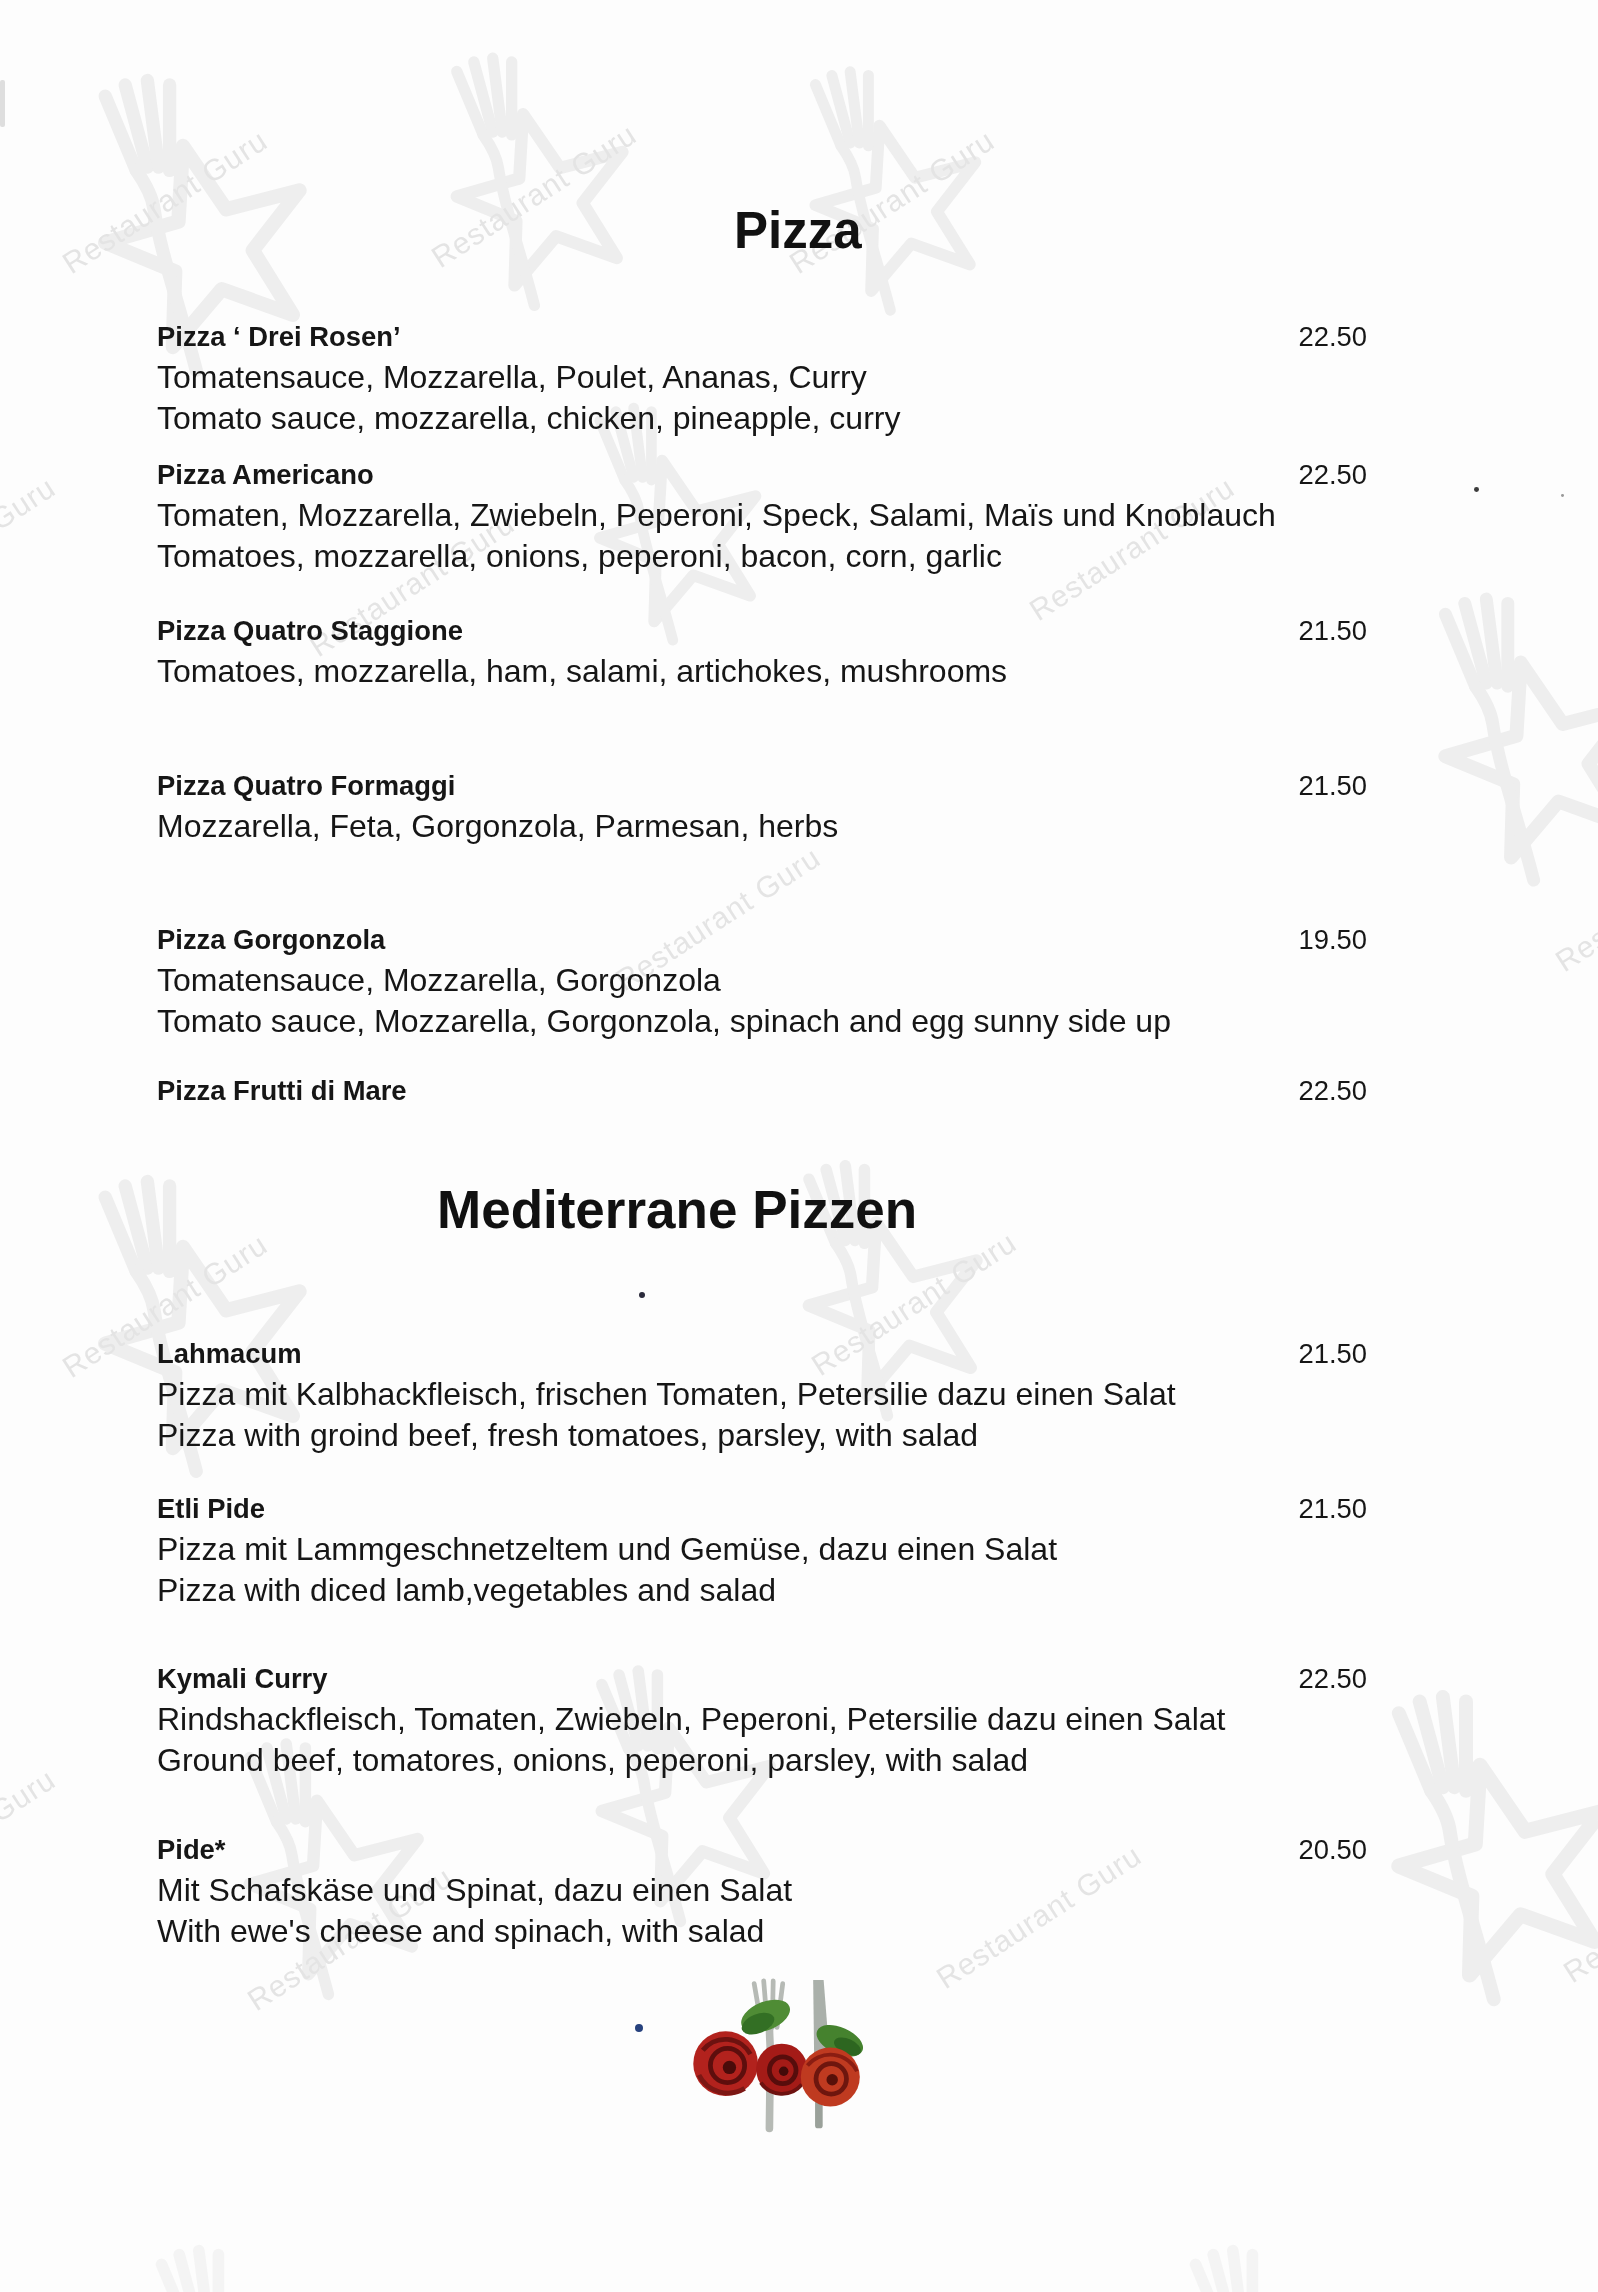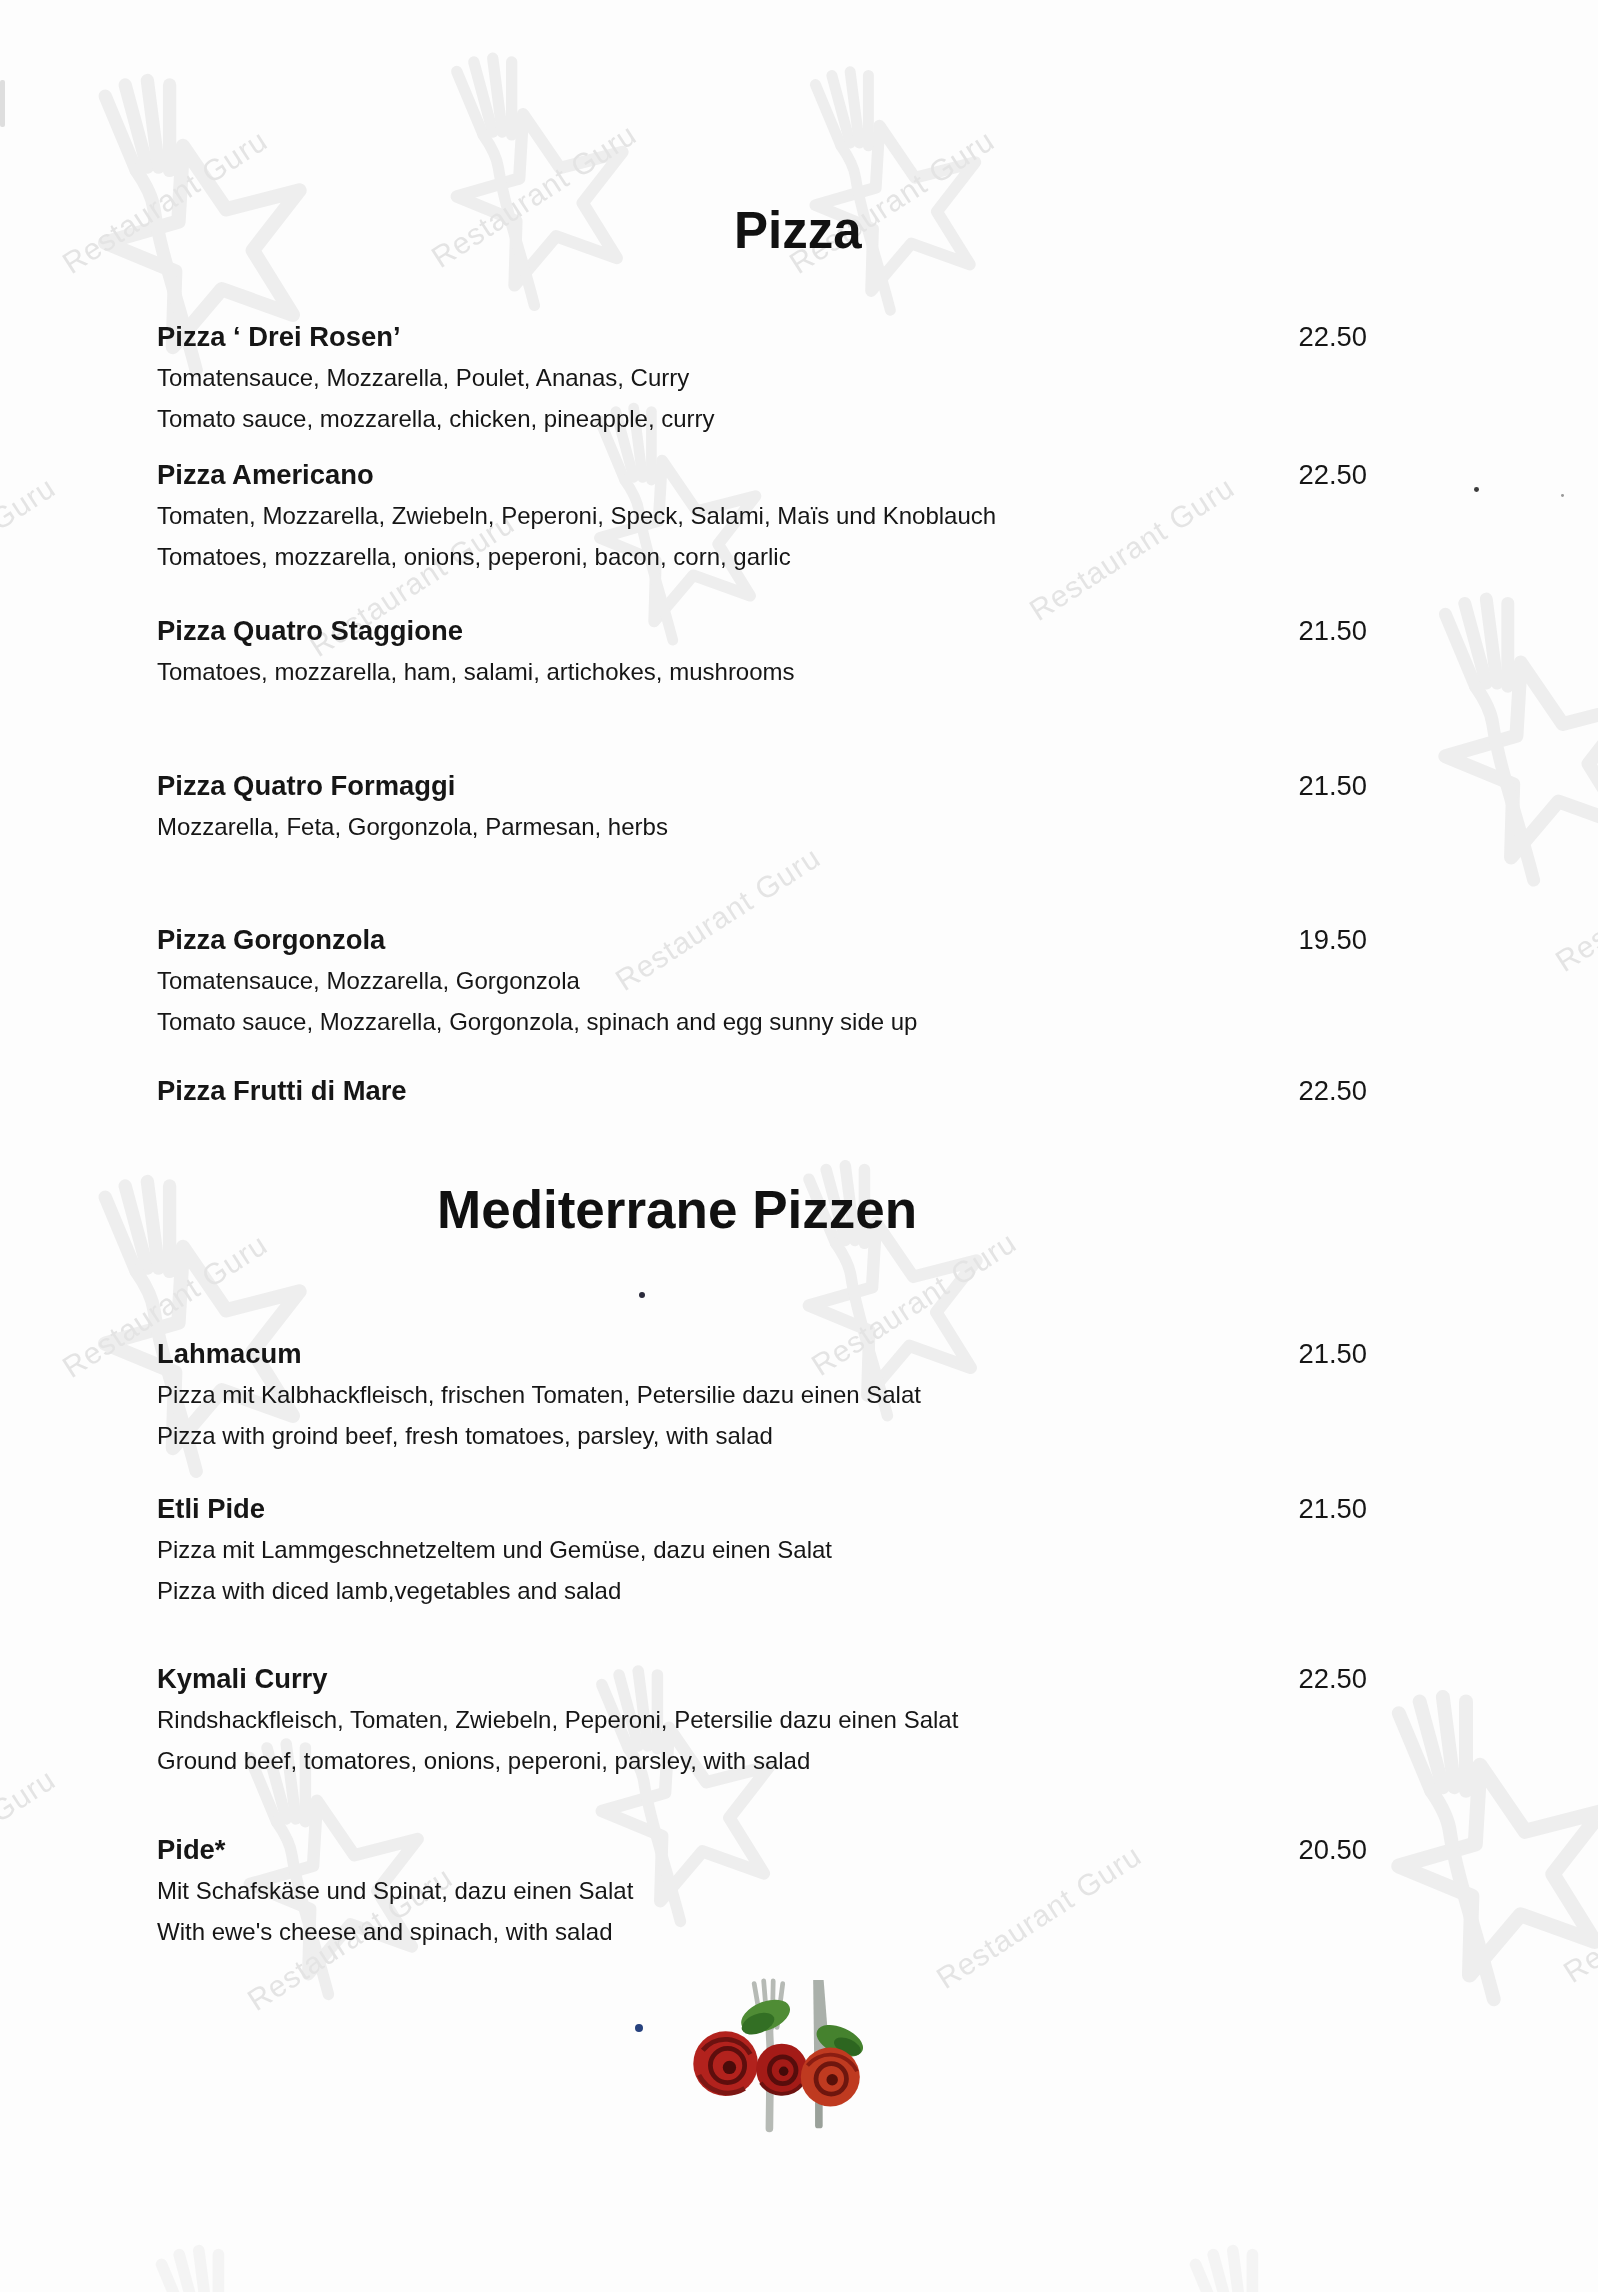--- a/index.html
+++ b/index.html
@@ -21,21 +21,21 @@
     white-space:nowrap;pointer-events:none;
   }
   
   .title{position:absolute;font-weight:bold;color:#111;line-height:1.1;}
   .title-1{left:734px;top:169px;font-size:51px;}
   .title-2{left:437px;top:1145px;font-size:53px;}
   .item{position:absolute;left:157px;width:1210px;}
   .item .row{display:flex;justify-content:space-between;align-items:flex-start;line-height:41px;}
   .item .name{font-weight:bold;font-size:27.4px;}
   .item .price{font-size:27.4px;}
-  .item .desc{font-size:24px;line-height:41px;white-space:nowrap;}
+  .item .desc{font-size:32px;line-height:41px;white-space:nowrap;}
   
   .artifact{position:absolute;border-radius:50%;}
   .dot-period{left:639px;top:1292px;width:5.9px;height:5.9px;background:#2b2b3c;}
   .dot-blue{left:635px;top:2024px;width:7.8px;height:7.8px;background:#27427e;}
   .speck-1{left:1474px;top:487px;width:4.9px;height:4.9px;background:#3c3c3c;}
   .speck-2{left:1561px;top:494px;width:2.9px;height:2.9px;background:#9a9a9a;}
   .smudge-left{position:absolute;left:0;top:80px;width:4.9px;height:47px;background:#dedede;border-radius:2px;}
   .roses{position:absolute;}
 </style>
 </head>

